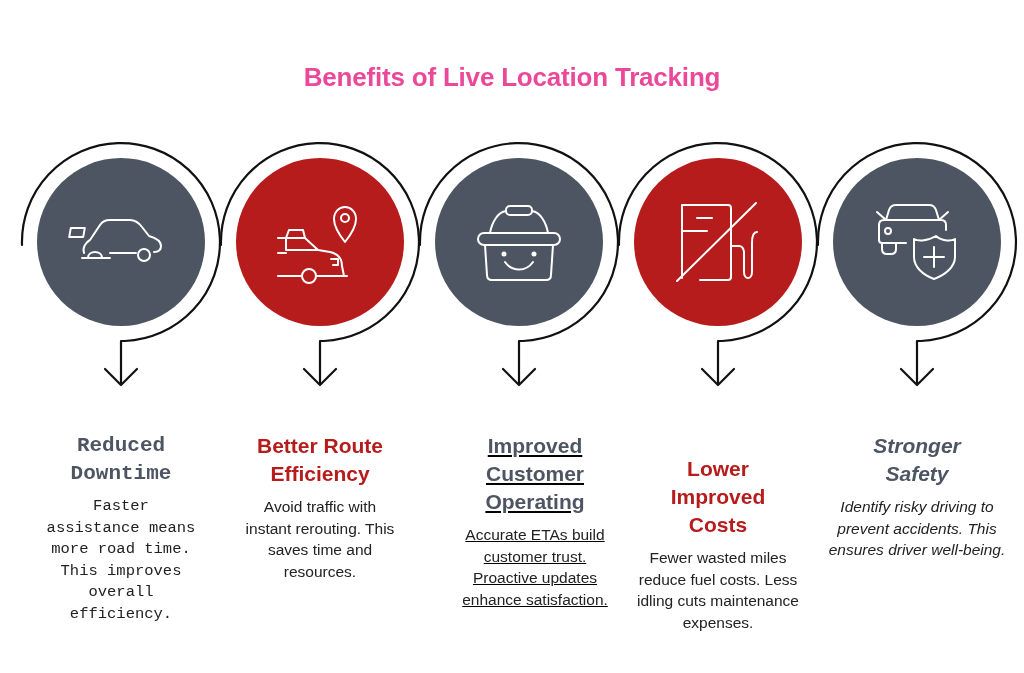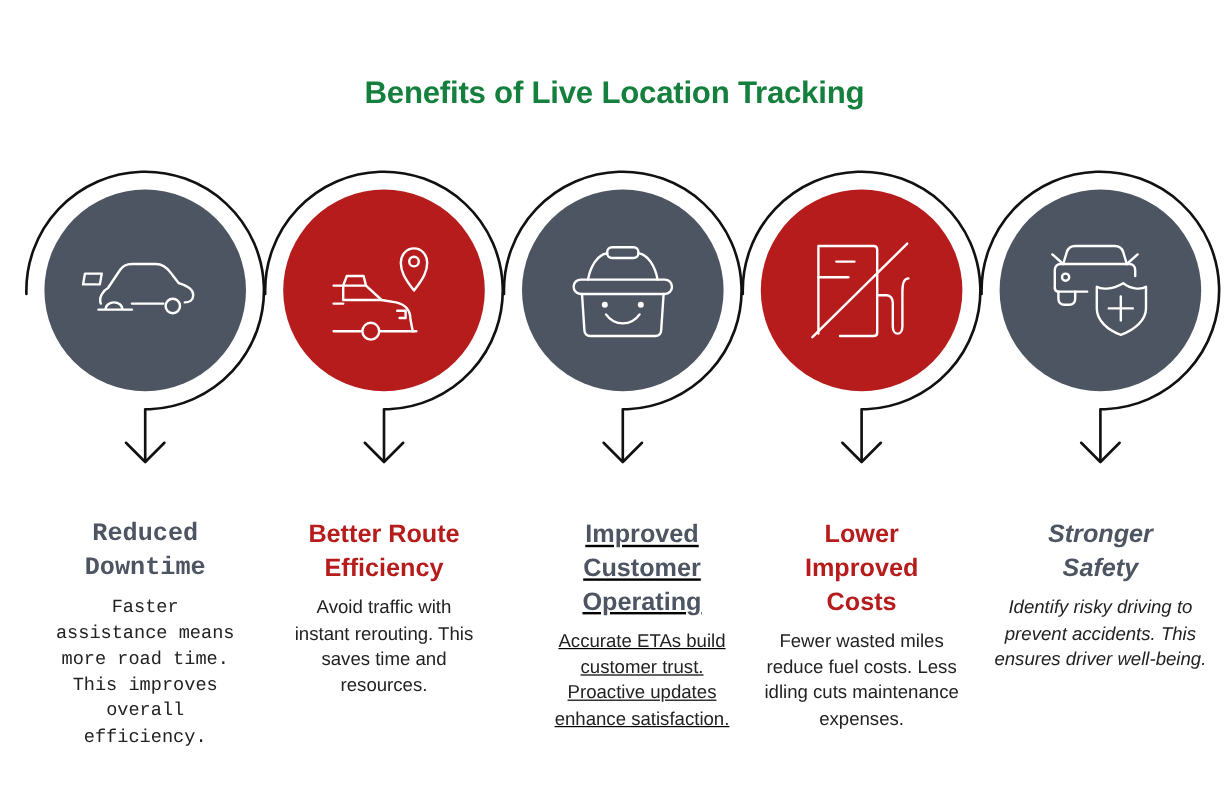--- a/index.html
+++ b/index.html
@@ -1,17 +1,17 @@
 <!DOCTYPE html>
 <html><head>
 <meta charset="utf-8">
 <style>
   html, body { margin: 0; padding: 0; background: #ffffff; }
   body { width: 1024px; height: 673px; position: relative; overflow: hidden; font-family: "Liberation Sans", "DejaVu Sans", sans-serif; }
-  .title { position: absolute; left: 0; top: 62px; width: 1024px; text-align: center; font-size: 26px; font-weight: bold; color: #15803d; letter-spacing: -0.2px; }
+  .title { position: absolute; left: 0; top: 62px; width: 1024px; text-align: center; font-size: 26px; font-weight: bold; color: #ec4899; letter-spacing: -0.2px; }
   svg.diagram { position: absolute; left: 0; top: 0; }
   .item { position: absolute; top: 432px; width: 190px; text-align: center; }
   .item .heading { font-size: 21px; font-weight: bold; line-height: 28px; margin: 0; }
   .item .desc { font-size: 15.5px; line-height: 21.5px; color: #222; margin-top: 8px; }
   .gray { color: #4e5562; }
   .red { color: #b71c1c; }
 </style>
 </head>
 <body>
 
@@ -111,21 +111,21 @@
 
 <div class="item" style="left:440px;text-decoration:underline;">
   <div class="heading gray">
     <div>Improved</div>
     <div>Customer</div>
     <div>Operating</div>
   </div>
   <div class="desc" style="padding:0 18px;">Accurate ETAs build customer trust. Proactive updates enhance satisfaction.</div>
 </div>
 
-<div class="item" style="left:623px;">
+<div class="item" style="left:623px;margin-top:23px;">
   <div class="heading red">
     <div>Lower</div>
     <div>Improved</div>
     <div>Costs</div>
   </div>
   <div class="desc" style="padding:0 12px;">Fewer wasted miles reduce fuel costs. Less idling cuts maintenance expenses.</div>
 </div>
 
 <div class="item" style="left:822px;font-style:italic;">
   <div class="heading gray">

